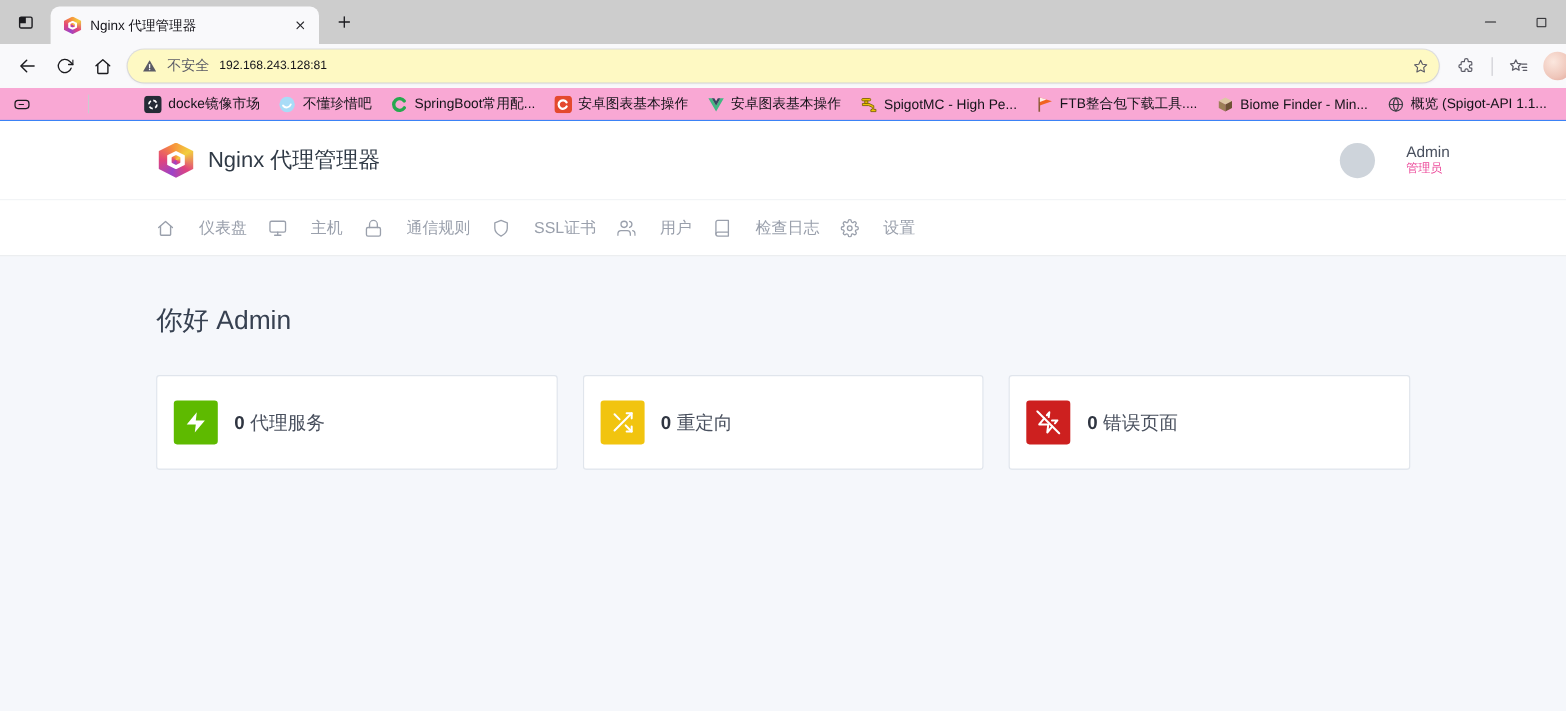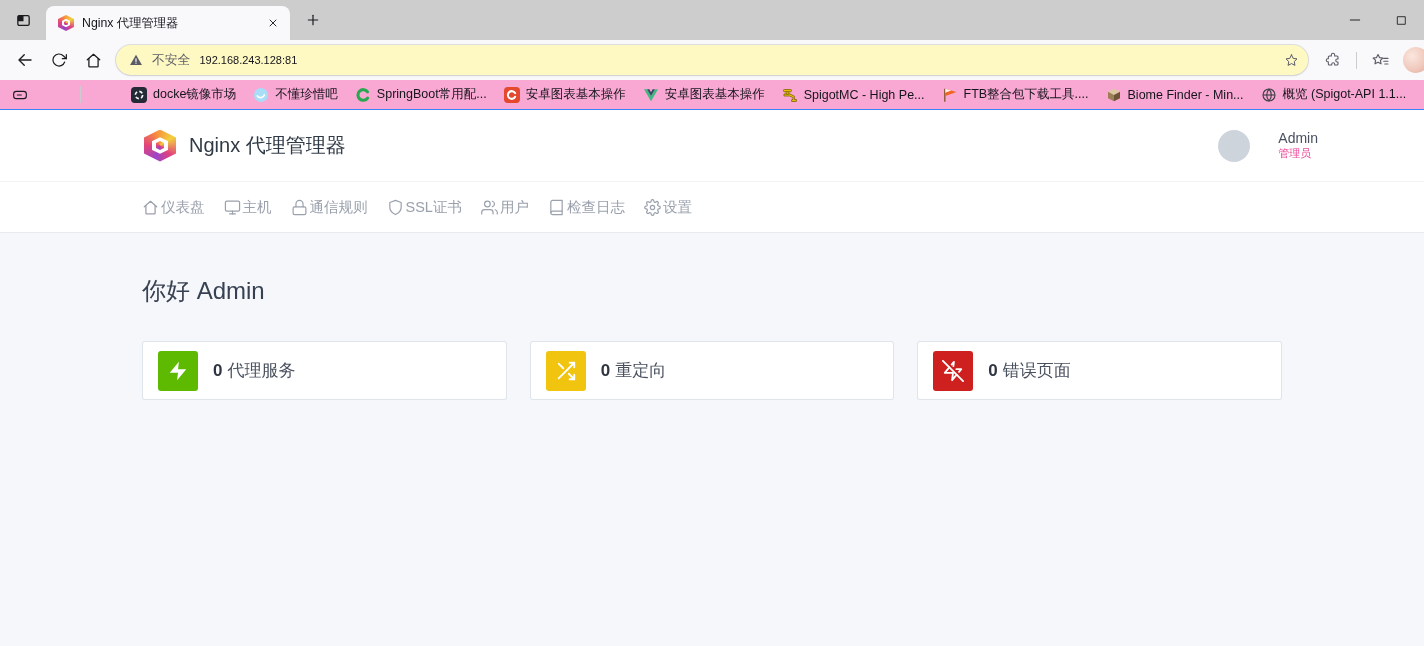--- a/index.html
+++ b/index.html
@@ -48,27 +48,27 @@
   .page-header { height:71px; background:#fff; display:flex; align-items:center; padding:0 106px 0 144px; }
   .brand { display:flex; align-items:center; gap:13px; text-decoration:none; }
   .brand-title { font-size:20px; color:#303a46; }
   .user { margin-left:auto; display:flex; align-items:center; gap:28px; }
   .user-avatar { width:32px; height:32px; border-radius:50%; background:#ced4db; flex:none; }
   .user-meta { display:flex; flex-direction:column; line-height:1.25; }
   .user-name { font-size:14px; color:#49505e; }
   .user-role { font-size:11px; color:#ec4899; }
 
   .page-nav { height:52px; background:#fff; border-top:1px solid #f1f3f5; border-bottom:1px solid #e8eaed; display:flex; align-items:center; gap:19px; padding-left:142px; }
-  .nav-item { display:flex; align-items:center; gap:2px; color:#9aa0ac; font-size:14.5px; text-decoration:none; cursor:pointer; white-space:nowrap; }
+  .nav-item { display:flex; align-items:center; gap:22px; color:#9aa0ac; font-size:14.5px; text-decoration:none; cursor:pointer; white-space:nowrap; }
   .nav-ico { width:17px; height:17px; }
 
   .content { padding:30px 142px 0; }
   .greeting { font-size:24px; font-weight:400; color:#374151; margin:12px 0 34px; }
   .cards { display:flex; gap:23px; }
-  .card { flex:1; height:59px; background:#fff; border:1px solid rgba(0,40,100,.12); border-radius:3px; display:flex; align-items:center; padding:0 15px; gap:15px; cursor:pointer; }
+  .card { flex:1; height:86px; background:#fff; border:1px solid rgba(0,40,100,.12); border-radius:3px; display:flex; align-items:center; padding:0 15px; gap:15px; cursor:pointer; }
   .stamp { width:40px; height:40px; border-radius:3px; color:#fff; display:flex; align-items:center; justify-content:center; flex:none; }
   .card-text { font-size:17px; color:#49505e; white-space:nowrap; }
   .card-text b { color:#2f3541; font-weight:700; margin-right:5px; }
 
   
   .npm-logo { --npmgrad:conic-gradient(from 200deg, #9b43c9, #e1447c, #f78f3d, #f2cf3d, #e1447c, #9b43c9);
     position:relative; display:inline-block; background:var(--npmgrad);
     clip-path:polygon(50% 0,100% 25%,100% 75%,50% 100%,0 75%,0 25%); flex:none; }
   .npm-logo::before { content:""; position:absolute; inset:24%; background:#fff;
     clip-path:polygon(50% 0,100% 25%,100% 75%,50% 100%,0 75%,0 25%); }

